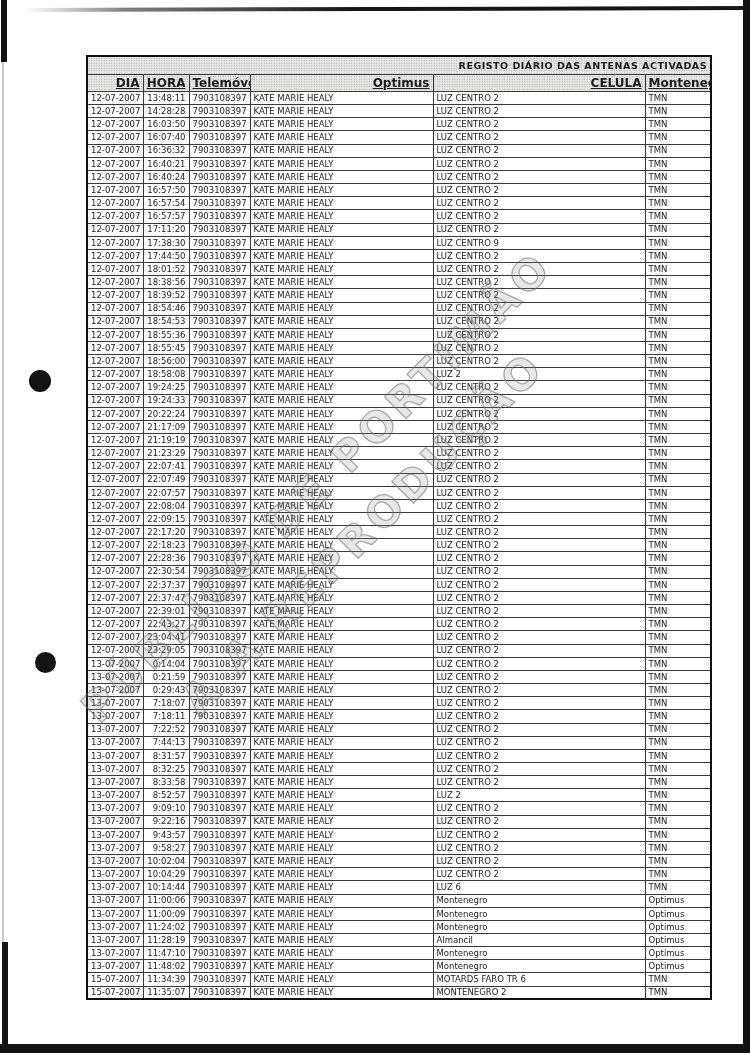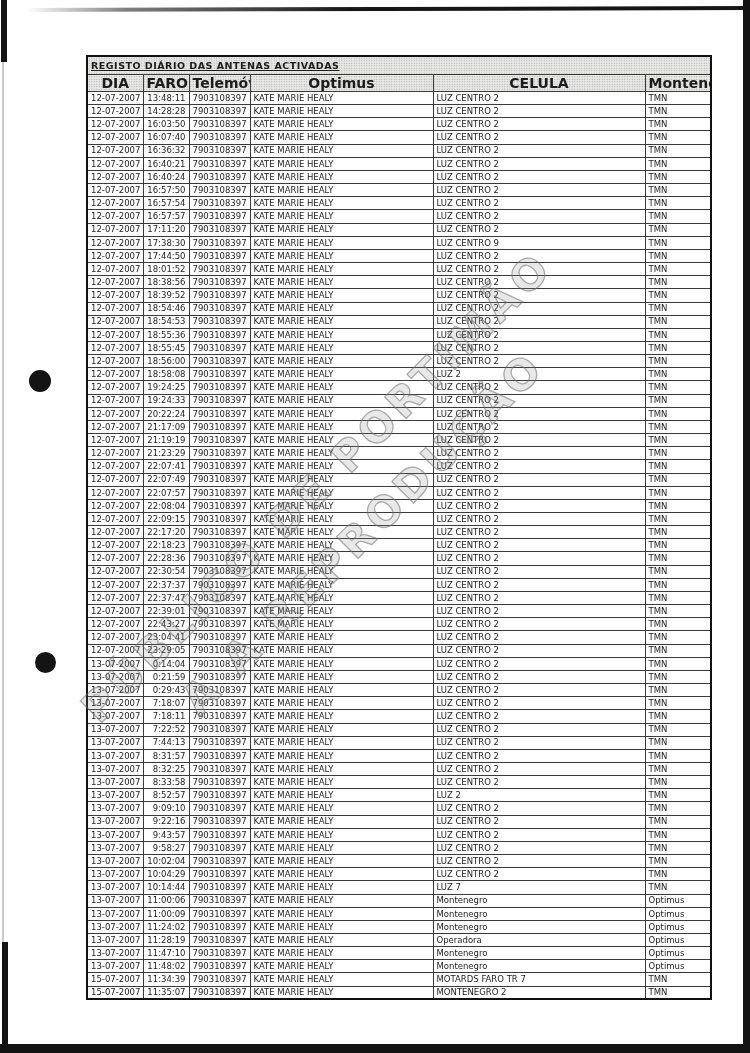--- a/index.html
+++ b/index.html
@@ -36,31 +36,31 @@
   table.log{
     position:absolute;left:86px;top:55px;width:624px;
     border-collapse:collapse;table-layout:fixed;z-index:2;
     border:2px solid #101010;
   }
   table.log th,table.log td{
     border:1px solid #3a3a3a;overflow:hidden;white-space:nowrap;
     font-size:8.5px;line-height:1;vertical-align:middle;padding:0 3px;
   }
   tr.title-row th{
-    height:17px;font-size:9.5px;font-weight:bold;text-align:left;letter-spacing:.5px;
+    height:17px;font-size:9.5px;font-weight:bold;text-align:right;letter-spacing:.5px;
+    background-color:#e9e9e6;
+    background-image:radial-gradient(circle,rgba(90,90,90,.45) .5px,transparent .9px);
+    background-size:2.5px 2.5px;
+  }
+  tr.header-row th{
+    height:16px;font-size:12px;font-weight:bold;text-align:right;
     background-color:#e9e9e6;
     background-image:radial-gradient(circle,rgba(90,90,90,.45) .5px,transparent .9px);
     background-size:2.5px 2.5px;
     text-decoration:underline;
-  }
-  tr.header-row th{
-    height:16px;font-size:14px;font-weight:bold;text-align:center;
-    background-color:#e9e9e6;
-    background-image:radial-gradient(circle,rgba(90,90,90,.45) .5px,transparent .9px);
-    background-size:2.5px 2.5px;
   }
   tbody tr{height:13.16px;}
   td.num{text-align:right;}
   td.txt{text-align:left;}
 </style>
 </head>
 <body>
 
 <div>
 
@@ -82,21 +82,21 @@
       <col style="width:183px">
         <col style="width:212px">
         <col style="width:66px">
     </colgroup>
     <thead>
       <tr class="title-row">
         <th colspan="6">REGISTO DIÁRIO DAS ANTENAS ACTIVADAS</th>
       </tr>
       <tr class="header-row" id="header-row">
           <th>DIA</th>
-          <th>FARO</th>
+          <th>HORA</th>
           <th>Telemóvel</th>
           <th>Optimus</th>
           <th>CELULA</th>
           <th>Montenegro</th>
         </tr>
     </thead>
     <tbody id="table-body">
         <tr>
           <td class="num">12-07-2007</td>
           <td class="num">13:48:11</td>
@@ -575,21 +575,21 @@
           <td class="num">7903108397</td>
           <td class="txt">KATE MARIE HEALY</td>
           <td class="txt">LUZ CENTRO 2</td>
           <td class="txt">TMN</td>
         </tr>
         <tr>
           <td class="num">13-07-2007</td>
           <td class="num">10:14:44</td>
           <td class="num">7903108397</td>
           <td class="txt">KATE MARIE HEALY</td>
-          <td class="txt">LUZ 7</td>
+          <td class="txt">LUZ 6</td>
           <td class="txt">TMN</td>
         </tr>
         <tr>
           <td class="num">13-07-2007</td>
           <td class="num">11:00:06</td>
           <td class="num">7903108397</td>
           <td class="txt">KATE MARIE HEALY</td>
           <td class="txt">Montenegro</td>
           <td class="txt">Optimus</td>
         </tr>
@@ -607,21 +607,21 @@
           <td class="num">7903108397</td>
           <td class="txt">KATE MARIE HEALY</td>
           <td class="txt">Montenegro</td>
           <td class="txt">Optimus</td>
         </tr>
         <tr>
           <td class="num">13-07-2007</td>
           <td class="num">11:28:19</td>
           <td class="num">7903108397</td>
           <td class="txt">KATE MARIE HEALY</td>
-          <td class="txt">Operadora</td>
+          <td class="txt">Almancil</td>
           <td class="txt">Optimus</td>
         </tr>
         <tr>
           <td class="num">13-07-2007</td>
           <td class="num">11:47:10</td>
           <td class="num">7903108397</td>
           <td class="txt">KATE MARIE HEALY</td>
           <td class="txt">Montenegro</td>
           <td class="txt">Optimus</td>
         </tr>
@@ -631,21 +631,21 @@
           <td class="num">7903108397</td>
           <td class="txt">KATE MARIE HEALY</td>
           <td class="txt">Montenegro</td>
           <td class="txt">Optimus</td>
         </tr>
         <tr>
           <td class="num">15-07-2007</td>
           <td class="num">11:34:39</td>
           <td class="num">7903108397</td>
           <td class="txt">KATE MARIE HEALY</td>
-          <td class="txt">MOTARDS FARO TR 7</td>
+          <td class="txt">MOTARDS FARO TR 6</td>
           <td class="txt">TMN</td>
         </tr>
         <tr>
           <td class="num">15-07-2007</td>
           <td class="num">11:35:07</td>
           <td class="num">7903108397</td>
           <td class="txt">KATE MARIE HEALY</td>
           <td class="txt">MONTENEGRO 2</td>
           <td class="txt">TMN</td>
         </tr>

